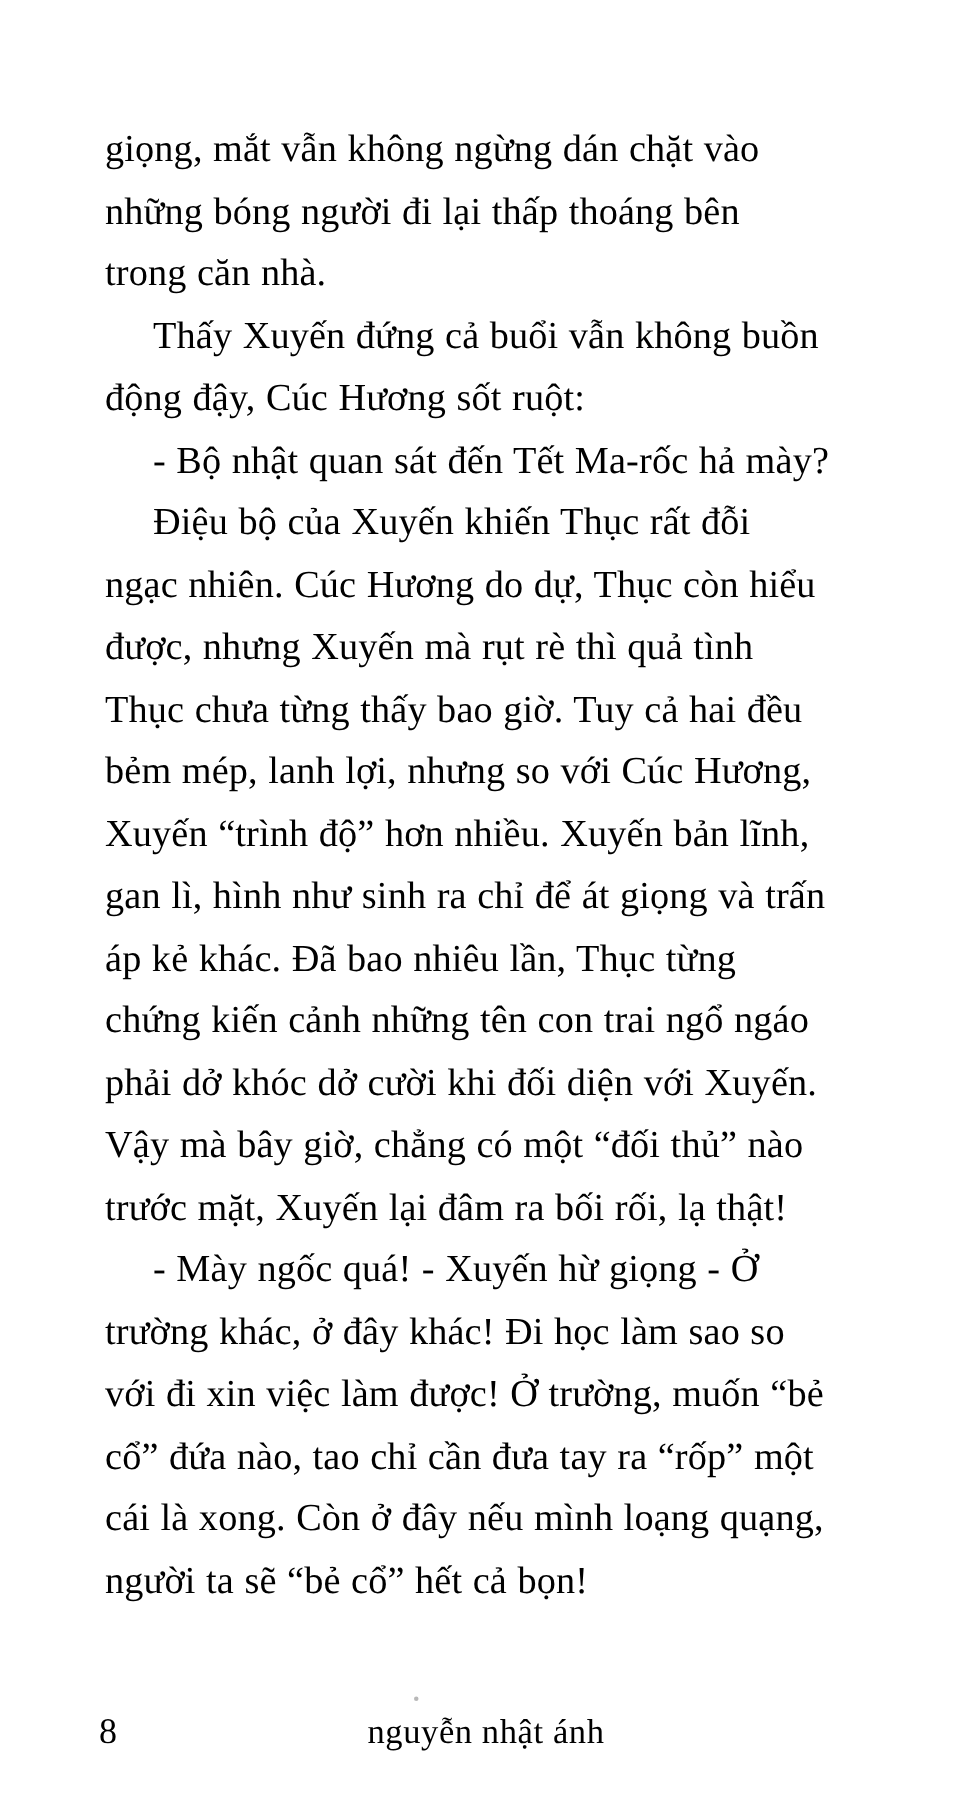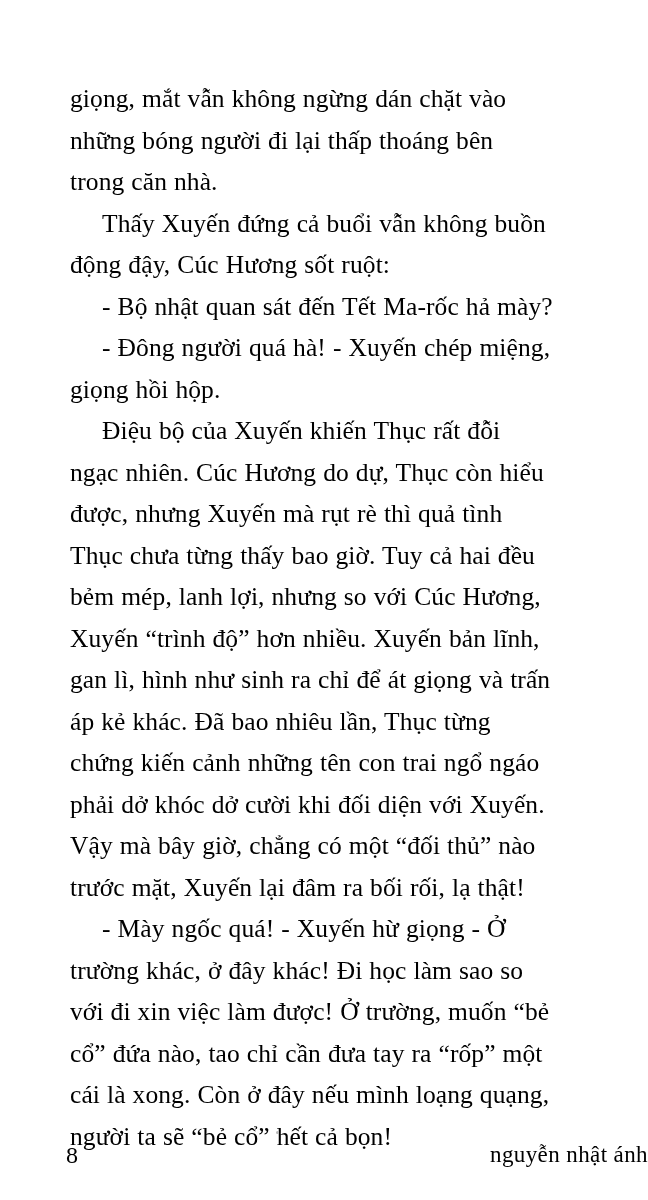--- a/index.html
+++ b/index.html
@@ -47,21 +47,21 @@
     left: 66px;
     bottom: 0;
     font-size: 24px;
     line-height: 34px;
   }
   .running-title {
     position: absolute;
     left: 0;
     right: 0;
     bottom: 0;
-    text-align: right;
+    text-align: center;
     font-size: 23px;
     line-height: 34px;
     letter-spacing: 0.4px;
   }
   .gutter-mark {
     position: absolute;
     left: 276px;
     bottom: 66px;
     width: 3px;
     height: 3px;
@@ -71,21 +71,20 @@
 </style>
 </head>
 <body>
 
 <div class="page">
 
   <div class="body-text">
     <p class="para">giọng, mắt vẫn không ngừng dán chặt vào những bóng người đi lại thấp thoáng bên trong căn nhà.</p>
     <p class="para indent">Thấy Xuyến đứng cả buổi vẫn không buồn động đậy, Cúc Hương sốt ruột:</p>
     <p class="para indent">- Bộ nhật quan sát đến Tết Ma-rốc hả mày?</p>
-    <p class="para indent">- Đông người quá hà! - Xuyến chép miệng, giọng hồi hộp.</p>
     <p class="para indent">Điệu bộ của Xuyến khiến Thục rất đỗi ngạc nhiên. Cúc Hương do dự, Thục còn hiểu được, nhưng Xuyến mà rụt rè thì quả tình Thục chưa từng thấy bao giờ. Tuy cả hai đều bẻm mép, lanh lợi, nhưng so với Cúc Hương, Xuyến “trình độ” hơn nhiều. Xuyến bản lĩnh, gan lì, hình như sinh ra chỉ để át giọng và trấn áp kẻ khác. Đã bao nhiêu lần, Thục từng chứng kiến cảnh những tên con trai ngổ ngáo phải dở khóc dở cười khi đối diện với Xuyến. Vậy mà bây giờ, chẳng có một “đối thủ” nào trước mặt, Xuyến lại đâm ra bối rối, lạ thật!</p>
     <p class="para indent">- Mày ngốc quá! - Xuyến hừ giọng - Ở trường khác, ở đây khác! Đi học làm sao so với đi xin việc làm được! Ở trường, muốn “bẻ cổ” đứa nào, tao chỉ cần đưa tay ra “rốp” một cái là xong. Còn ở đây nếu mình loạng quạng, người ta sẽ “bẻ cổ” hết cả bọn!</p>
   </div>
 
   <div class="gutter-mark"></div>
 
   <div class="footer">
     <div class="folio">8</div>
     <div class="running-title">nguyễn nhật ánh</div>
   </div>

